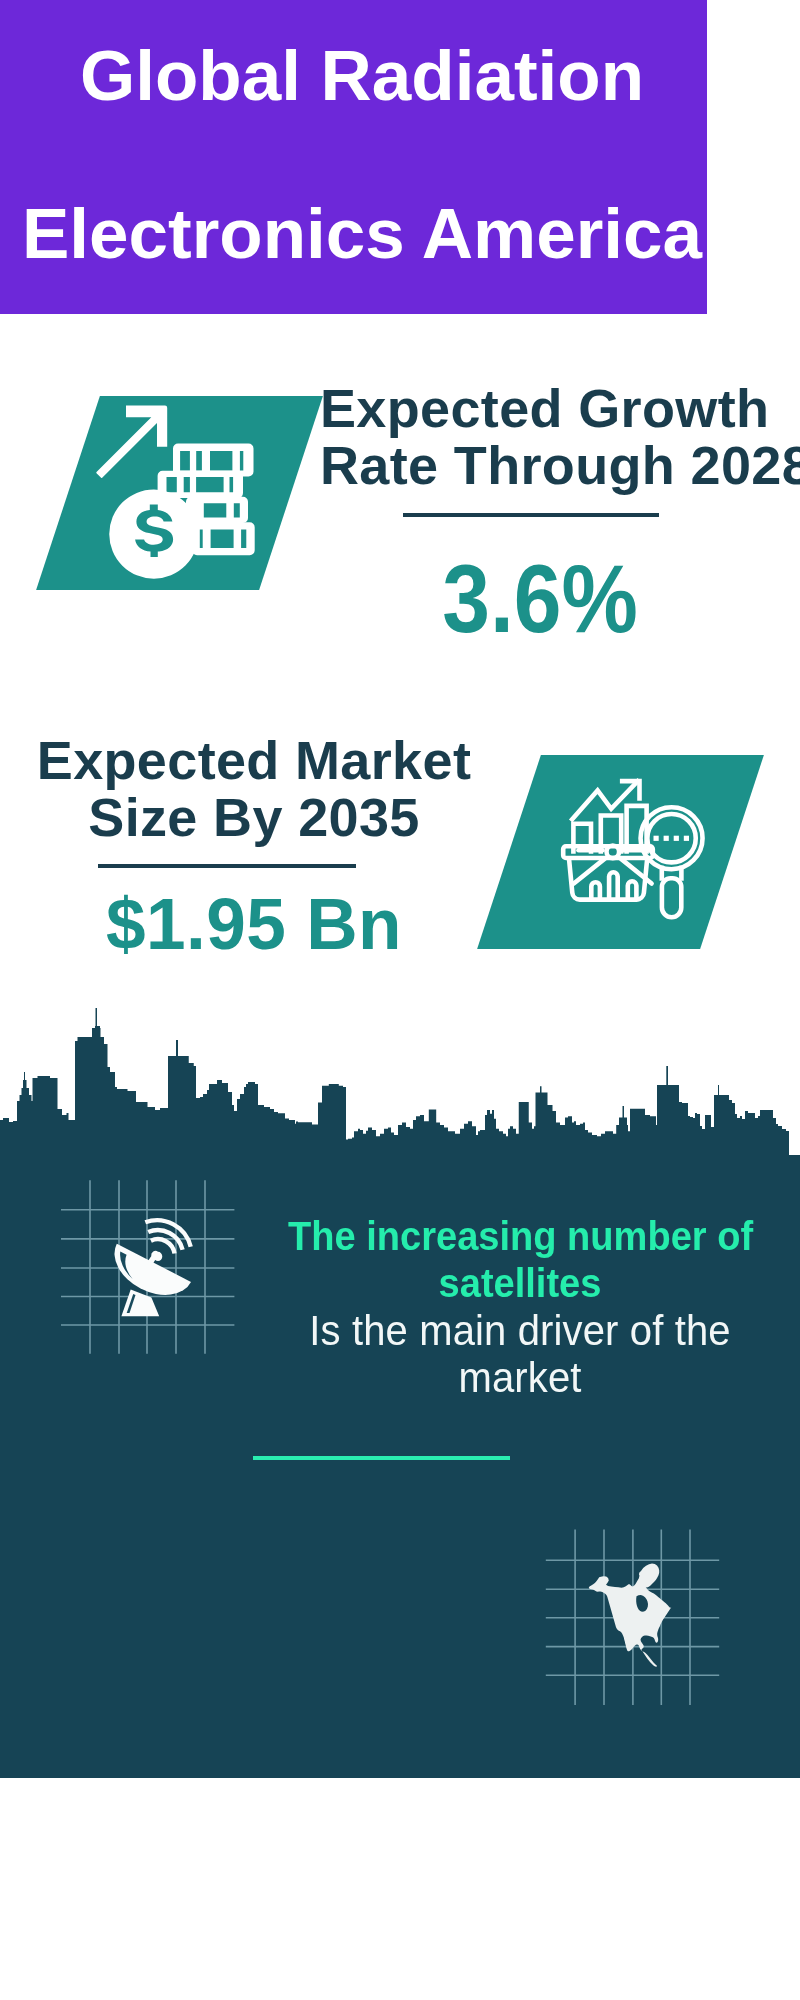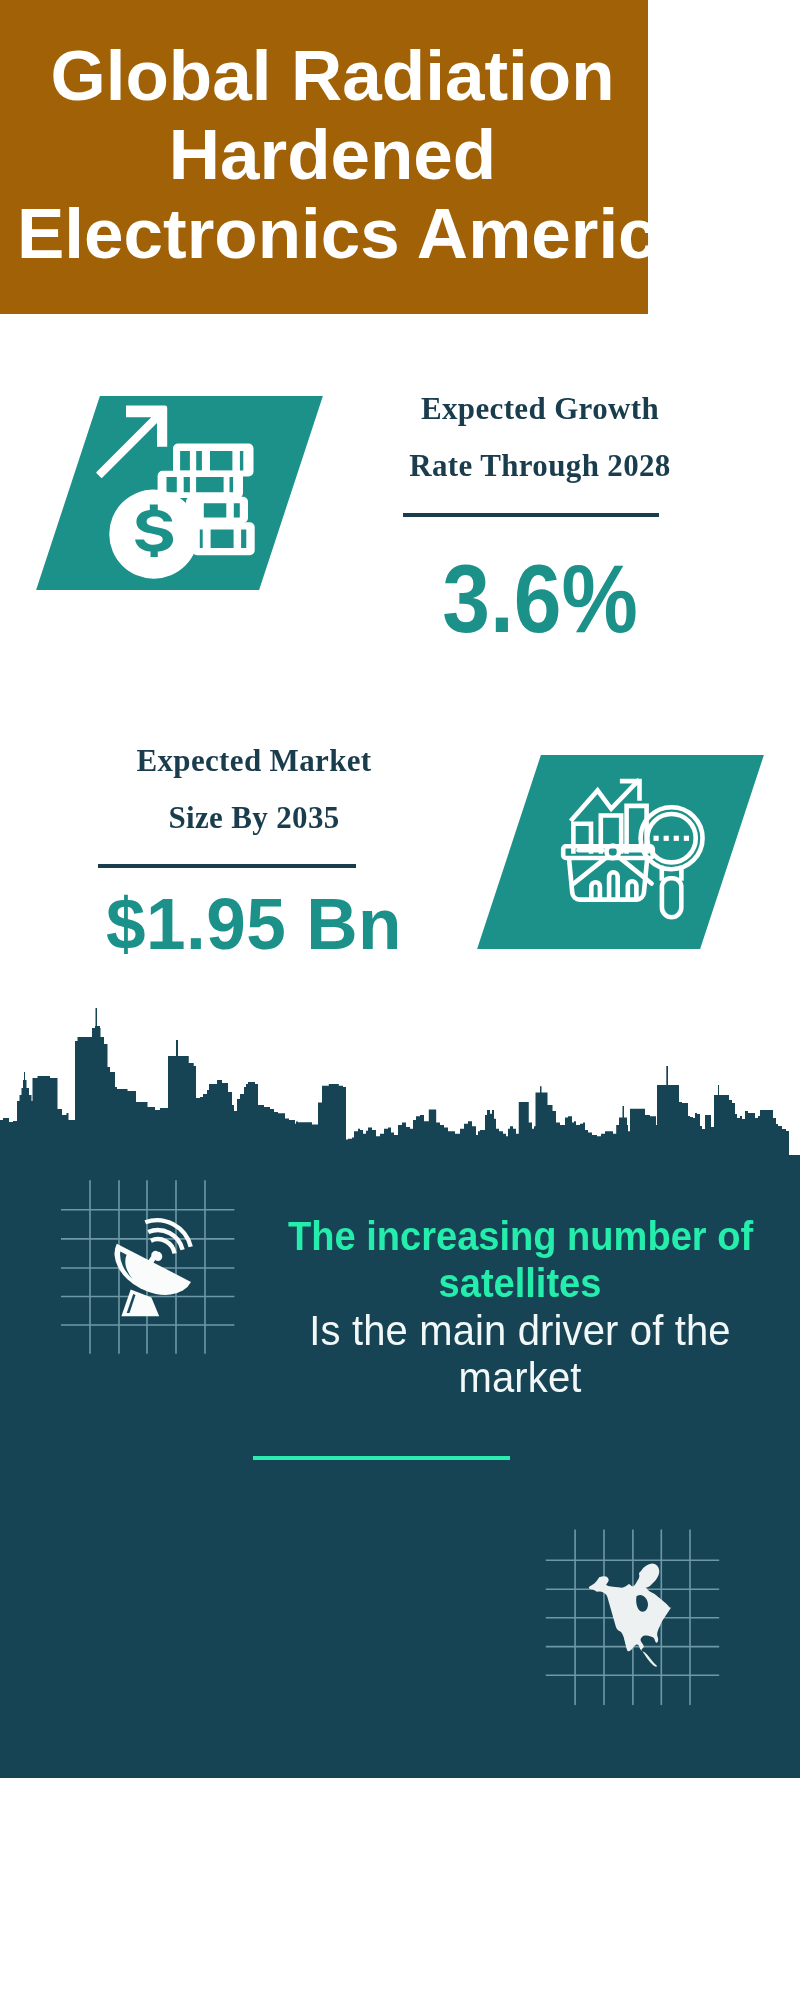--- a/index.html
+++ b/index.html
@@ -1,38 +1,38 @@
 <!DOCTYPE html>
 <html><head>
 <meta charset="utf-8">
 <style>
   html,body{margin:0;padding:0;}
   body{width:800px;height:2000px;background:#ffffff;font-family:"DejaVu Sans",sans-serif;overflow:hidden;}
   .page{position:relative;width:800px;height:2000px;}
-  .header{position:absolute;left:0;top:0;width:648px;height:314px;background:#a16207;}
+  .header{position:absolute;left:0;top:0;width:707px;height:314px;background:#6d28d9;}
   .header h1{white-space:nowrap;margin:0;color:#fff;font-weight:bold;text-align:center;font-size:71px;line-height:79px;padding-top:36px;font-family:"Liberation Sans",sans-serif;letter-spacing:0px;padding-left:17px;}
   .white{position:absolute;left:0;top:314px;width:800px;height:808px;background:#fff;}
   .para{position:absolute;}
   .para .shape{position:absolute;inset:0;background:#1C918A;transform:skewX(-18.2deg);}
   .para svg{position:absolute;}
   #para1{left:36px;top:396px;width:287px;height:194px;}
   #para1 .shape{left:32px;right:32px;}
   #para1 svg{left:52px;top:4px;width:172px;height:182px;}
   #stat1{left:320px;top:378px;width:440px;}
   #stat1 .lbl{padding-top:2px;}
   #stat1 .rule{width:256px;margin-top:19px;position:relative;left:-9px;}
   #stat1 .val{font-size:97px;line-height:97px;margin-top:33px;transform:scaleX(0.885);}
   #para2{left:477px;top:755px;width:287px;height:194px;}
   #para2 .shape{left:32px;right:32px;}
   #para2 svg{left:81px;top:17px;width:152px;height:150px;}
   #stat2{left:34px;top:732px;width:440px;}
   #stat2 .rule{width:258px;margin-top:18px;position:relative;left:-27px;}
   #stat2 .val{font-size:73px;line-height:73px;margin-top:19px;transform:scaleX(0.975);letter-spacing:0.4px;}
   .stat{position:absolute;text-align:center;}
-  .stat .lbl{white-space:nowrap;color:#1A3D4D;font-weight:bold;font-family:Liberation Serif, serif;font-size:31px;line-height:57px;letter-spacing:0.35px;}
+  .stat .lbl{white-space:nowrap;color:#1A3D4D;font-weight:bold;font-family:Liberation Sans, sans-serif;font-size:54px;line-height:57px;letter-spacing:0.35px;}
   .stat .rule{height:4px;background:#1A3D4D;margin:0 auto;}
   .stat .val{white-space:nowrap;color:#1C918A;font-weight:bold;font-family:"Liberation Sans",sans-serif;}
   .dark{position:absolute;left:0;top:1155px;width:800px;height:623px;background:#164455;}
   .skyline{position:absolute;left:0;top:1000px;width:800px;height:160px;}
   .footer{position:absolute;left:0;top:1778px;width:800px;height:222px;background:#fff;}
   .hl{position:absolute;text-align:center;margin-top:32px;}
   .hl .acc{color:#25EDAC;font-weight:bold;font-family:"Liberation Sans",sans-serif;line-height:47px;white-space:nowrap;}
   .hl .bod{color:#F2F7F7;font-family:"Liberation Sans",sans-serif;line-height:47px;white-space:nowrap;}
   #hl1{left:270px;top:1181px;width:500px;}
   #hl1 .acc{font-size:41px;transform:scaleX(0.928);letter-spacing:0px;}
@@ -43,21 +43,21 @@
   .gridicon{position:absolute;}
   #grid1{left:58px;top:1177px;width:180px;height:180px;}
   #grid2{left:543px;top:1527px;width:180px;height:180px;}
   .hr{position:absolute;left:253px;top:1456px;width:257px;height:4px;background:#2AEDB0;}
 </style>
 </head>
 <body>
 
 <div class="page">
   <div class="header">
-    <h1><span>Global Radiation</span><br><span>Hardened</span><br><span>Electronics America</span></h1>
+    <h1><span>Global Radiation</span><br><br><span>Electronics America</span></h1>
   </div>
   <div class="white"></div>
 
   <div class="para" id="para1">
     <div class="shape"></div>
     <svg id="moneyicon" viewBox="88 400 172 182">
       <g fill="#ffffff">
         <path d="M126 405.5 h39 a2.2 2.2 0 0 1 2.2 2.2 v39 h-10.2 v-23.7 l-54.8 54.8 a0.8 0.8 0 0 1 -1.1 0 l-4.6 -4.6 a0.8 0.8 0 0 1 0 -1.1 l54.8 -54.8 h-25.3 z"></path>
         <path fill-rule="evenodd" d="M178 443.5 h70.5 a5 5 0 0 1 5 5 v23 a5 5 0 0 1 -5 5 h-70.5 a5 5 0 0 1 -5 -5 v-23 a5 5 0 0 1 5 -5 z M180.1 450.9 h9.8 v19.6 h-9.8 z M196.2 450.9 h5.7 v19.6 h-5.7 z M210 450.9 h22.4 v19.6 h-22.4 z M239.9 450.9 h3.4 v19.6 h-3.4 z"></path>
         <path fill-rule="evenodd" d="M162.6 470.7 h75.4 a5 5 0 0 1 5 5 v17.4 a5 5 0 0 1 -5 5 h-75.4 a5 5 0 0 1 -5 -5 v-17.4 a5 5 0 0 1 5 -5 z M166.5 477 h10.3 v15.3 h-10.3 z M183.7 477 h6.2 v15.3 h-6.2 z M196.1 477 h27.5 v15.3 h-27.5 z M229.5 477 h3.6 v15.3 h-3.6 z"></path>

